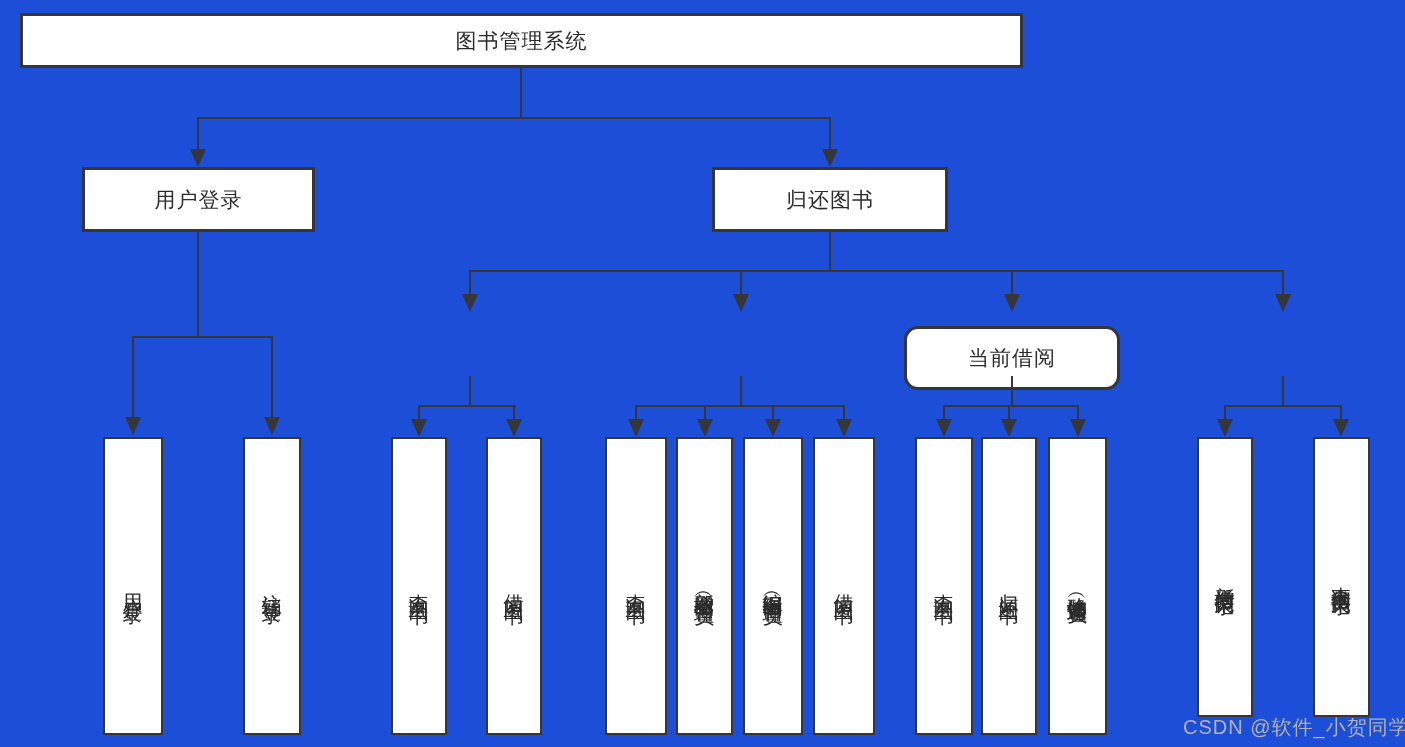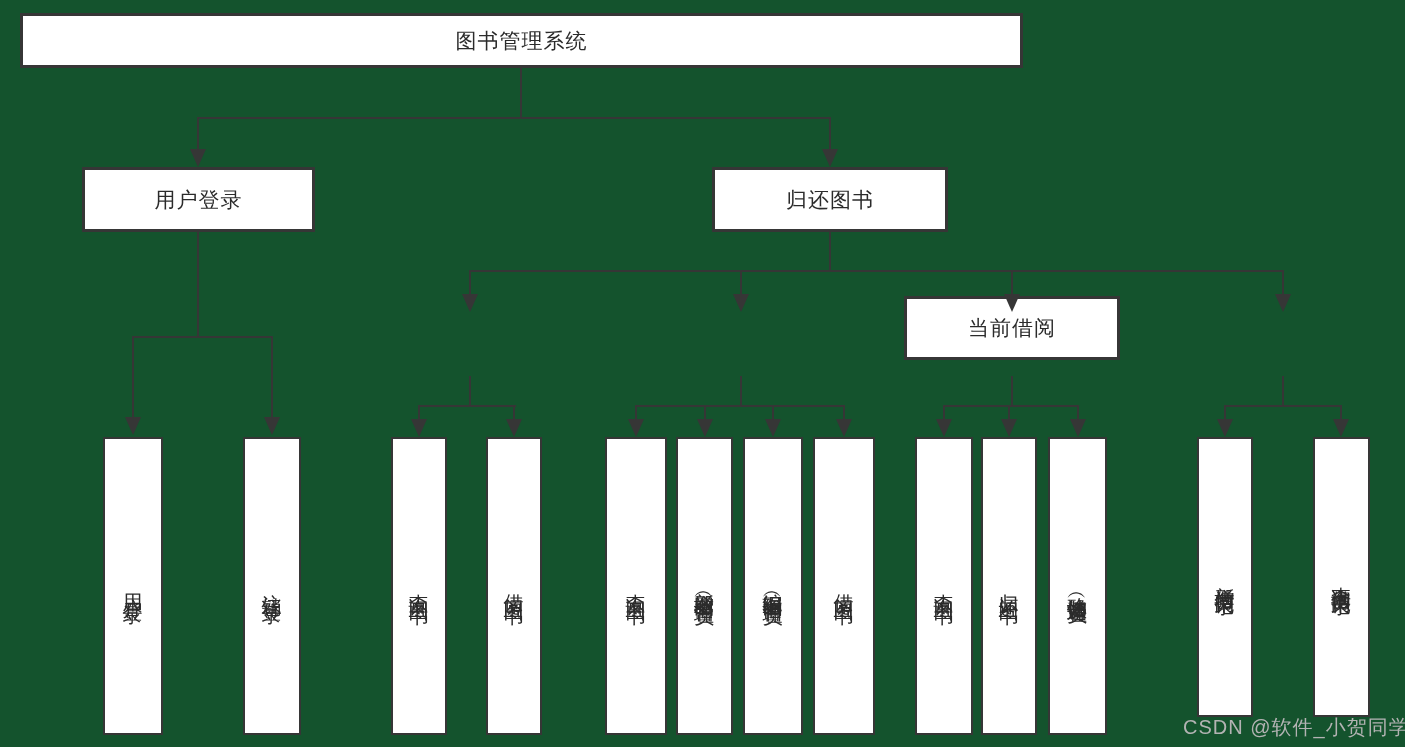--- a/index.html
+++ b/index.html
@@ -1,17 +1,17 @@
 <!DOCTYPE html>
 <html><head>
 <meta charset="utf-8">
 <style>
   html,body{margin:0;padding:0;background:#ffffff;}
   .canvas{
-    position:relative;width:1405px;height:747px;background:#14532d;overflow:hidden;
+    position:relative;width:1405px;height:747px;background:#1d4ed8;overflow:hidden;
     font-family:"Liberation Sans","DejaVu Sans",sans-serif;color:#2b2b2b;
   }
   .box{
     position:absolute;box-sizing:border-box;border:3px solid #363636;background:#ffffff;
     display:flex;align-items:center;justify-content:center;
     font-size:21px;letter-spacing:1px;white-space:nowrap;
   }
   .col{
     position:absolute;box-sizing:border-box;border:2px solid #363636;background:#ffffff;
     display:flex;align-items:center;justify-content:center;
@@ -36,21 +36,21 @@
 <div class="canvas">
 
   <div class="box" style="left:20px;top:13px;width:1003px;height:55px;">图书管理系统</div>
 
   <div class="box" style="left:82px;top:167px;width:233px;height:65px;">用户登录</div>
 
   <div class="box" style="left:712px;top:167px;width:236px;height:65px;">归还图书</div>
 
 
 
-  <div class="box" style="left:904px;top:296px;width:216px;height:64px;">当前借阅</div>
+  <div class="box" style="left:904px;top:326px;width:216px;height:64px;border-radius:14px;">当前借阅</div>
 
 
   <div class="col" style="left:103px;top:437px;width:60px;height:298px;">用户登录</div>
 
   <div class="col" style="left:243px;top:437px;width:58px;height:298px;">注销登录</div>
 
   <div class="col" style="left:391px;top:437px;width:56px;height:298px;">查询图书</div>
 
   <div class="col" style="left:486px;top:437px;width:56px;height:298px;">借阅图书</div>
 

